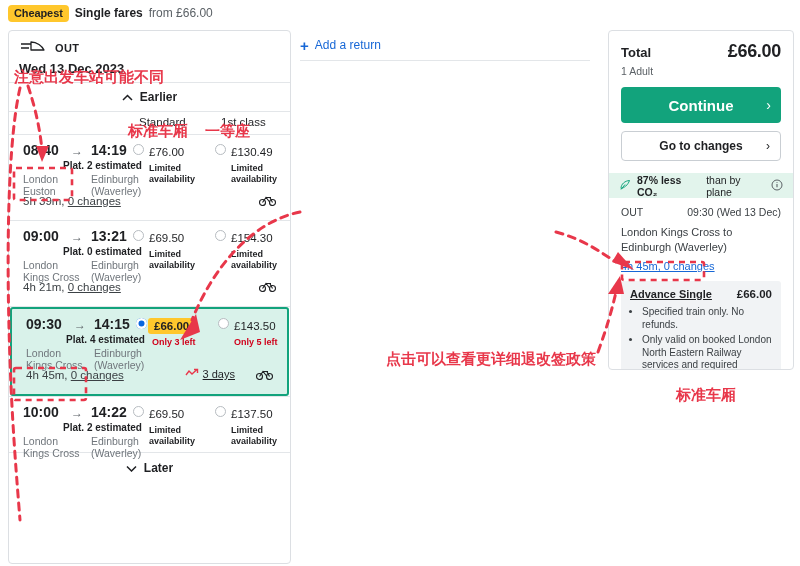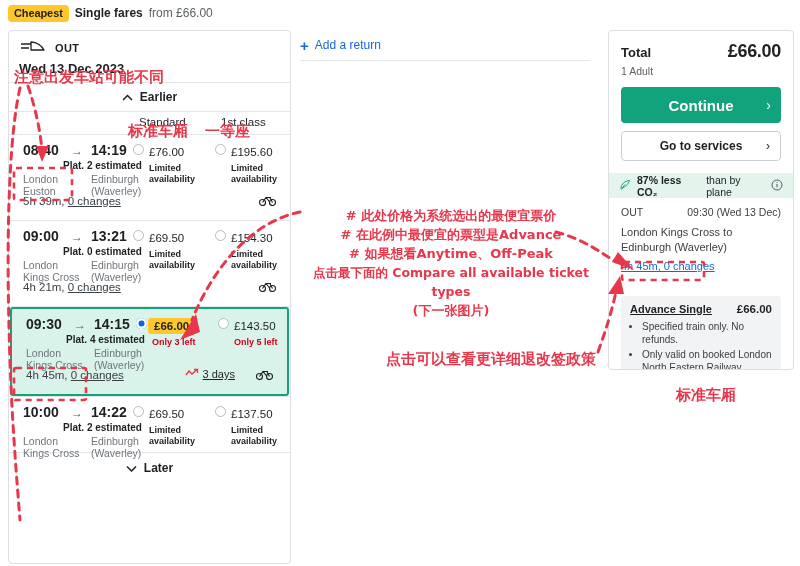--- a/index.html
+++ b/index.html
@@ -116,21 +116,21 @@
   .co2-banner {
     background: #e2f4ec; height: 25px; display: flex; align-items: center;
     padding: 0 10px; gap: 6px; font-size: 10.5px; color: #1f2023;
   }
   .co2-banner b { font-weight: bold; }
   .co2-info { margin-left: auto; }
   .leg-pad { padding: 8px 12px 10px 12px; }
   .leg-head { display: flex; justify-content: space-between; font-size: 10.5px; color: #3c4145; }
   .leg-route { font-size: 11px; color: #3c4145; margin-top: 7px; line-height: 15px; }
   .leg-dur { font-size: 11px; color: #1767d6; text-decoration: underline; margin-top: 5px; display: inline-block; cursor: pointer; }
-  .ticket-box { background: #f1f3f5; border-radius: 3px; padding: 7px 9px 9px 9px; margin-top: 22px; }
+  .ticket-box { background: #f1f3f5; border-radius: 3px; padding: 7px 9px 9px 9px; margin-top: 7px; }
   .ticket-head { display: flex; justify-content: space-between; align-items: baseline; }
   .ticket-name { font-size: 11px; font-weight: bold; text-decoration: underline; cursor: pointer; }
   .ticket-price { font-size: 11.5px; font-weight: bold; }
   .ticket-list { margin: 6px 0 0 12px; }
   .ticket-list li { font-size: 10px; color: #3c4145; line-height: 12.5px; margin-bottom: 3px; }
 
   
   .anno { position: absolute; color: #e8374a; font-weight: bold; pointer-events: none; }
   .anno-cn { font-family: "DejaVu Sans", sans-serif; }
   svg.overlay { position: absolute; left: 0; top: 0; width: 800px; height: 566px; pointer-events: none; }
@@ -184,21 +184,21 @@
     <div id="trip-list">
         <div class="trip">
           <div class="trip-top">
             <span class="t-dep">08:40</span>
             <span class="t-arrowmid">→</span>
             <span class="t-arr">14:19</span>
             <span class="t-plat">Plat. 2 estimated</span>
             <span class="t-from">London Euston</span>
             <span class="t-to">Edinburgh (Waverley)</span>
             <div class="fare-cell fare-std"><span class="radio"></span><span class="fare-price">£76.00</span><div class="fare-note">Limited availability</div></div>
-            <div class="fare-cell fare-1st"><span class="radio"></span><span class="fare-price">£195.60</span><div class="fare-note">Limited availability</div></div>
+            <div class="fare-cell fare-1st"><span class="radio"></span><span class="fare-price">£130.49</span><div class="fare-note">Limited availability</div></div>
           </div>
           <div class="trip-bottom">
             <span class="t-dur">5h 39m, <u>0 changes</u></span>
             <span class="t-bike"><svg width="17" height="12" viewBox="0 0 17 12">
                 <circle cx="3.5" cy="8.5" r="3" stroke="#1f2023" stroke-width="1.1" fill="none"></circle>
                 <circle cx="13.5" cy="8.5" r="3" stroke="#1f2023" stroke-width="1.1" fill="none"></circle>
                 <path d="M3.5 8.5 L7 3.5 L11 8.5 M7 3.5 L12 3.5 M13.5 8.5 L11 3.8" stroke="#1f2023" stroke-width="1.1" fill="none"></path>
               </svg></span>
           </div>
         </div>
@@ -288,21 +288,21 @@
         <span class="sum-total-val">£66.00</span>
       </div>
       <div class="sum-pax">1 Adult</div>
 
       <div class="btn-continue">
         <span>Continue</span>
         <span class="chev">›</span>
       </div>
 
       <div class="btn-checkout">
-        <span>Go to services</span>
+        <span>Go to changes</span>
         <span class="chev">›</span>
       </div>
     </div>
 
     <div class="co2-banner">
       <span>
         <svg width="12" height="12" viewBox="0 0 12 12">
           <path d="M10.5 1.5 C9 6, 5 9, 2 9.5 C2 5, 6 1.8, 10.5 1.5 Z M2 10.5 L6 5.5" stroke="#12a37c" stroke-width="1" fill="none"></path>
         </svg>
       </span>
@@ -371,24 +371,17 @@
     </g>
     <polygon points="620,276 608,294 624,294" fill="#e8374a"></polygon>
   </svg>
 
   <div class="anno anno-cn" style="left:14px; top:68px; font-size:15px;">注意出发车站可能不同</div>
 
   <div class="anno anno-cn" style="left:128px; top:122px; font-size:15px;">标准车厢</div>
 
   <div class="anno anno-cn" style="left:205px; top:122px; font-size:15px;">一等座</div>
 
-  <div class="anno anno-cn" style="left:306px; top:206px; font-size:13px; line-height:19px; text-align:center; width:290px;">
-    <div># 此处价格为系统选出的最便宜票价</div>
-    <div># 在此例中最便宜的票型是Advance</div>
-    <div># 如果想看Anytime、Off-Peak</div>
-    <div style="font-size:12.5px;">点击最下面的 Compare all available ticket types</div>
-    <div>(下一张图片)</div>
-  </div>
 
   <div class="anno anno-cn" style="left:386px; top:350px; font-size:15px;">点击可以查看更详细退改签政策</div>
 
   <div class="anno anno-cn" style="left:676px; top:386px; font-size:15px;">标准车厢</div>
 </div>
 
 </body></html>

